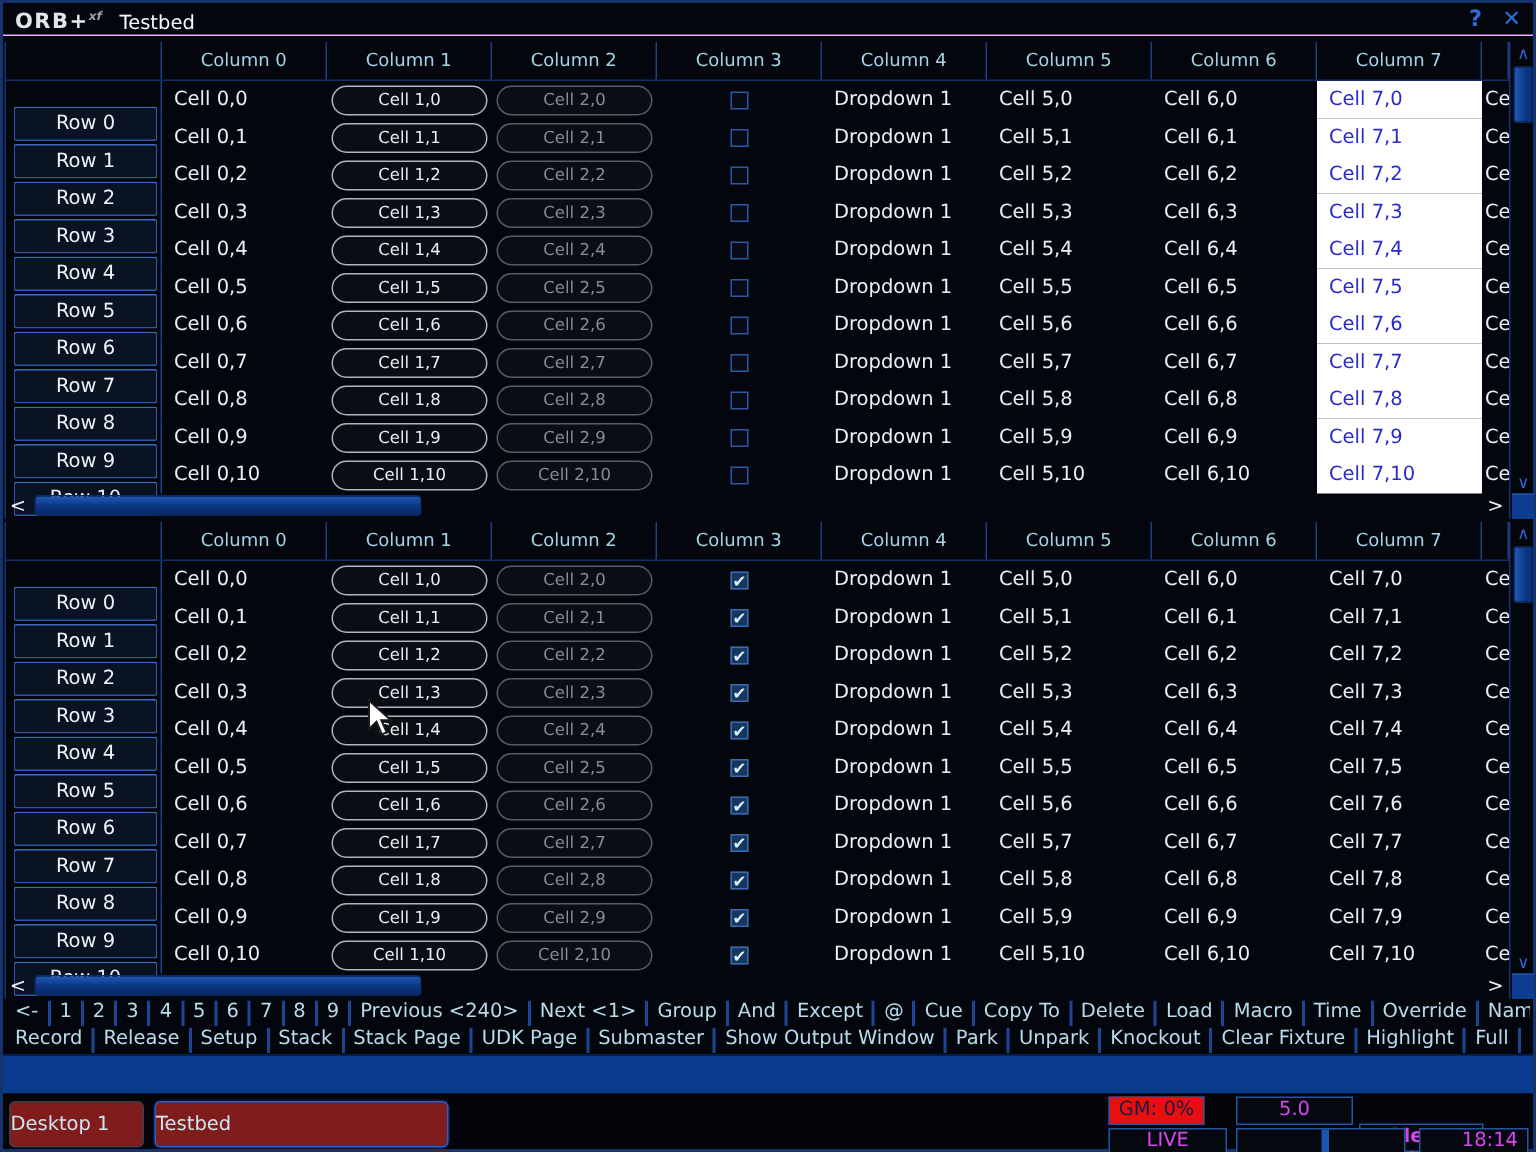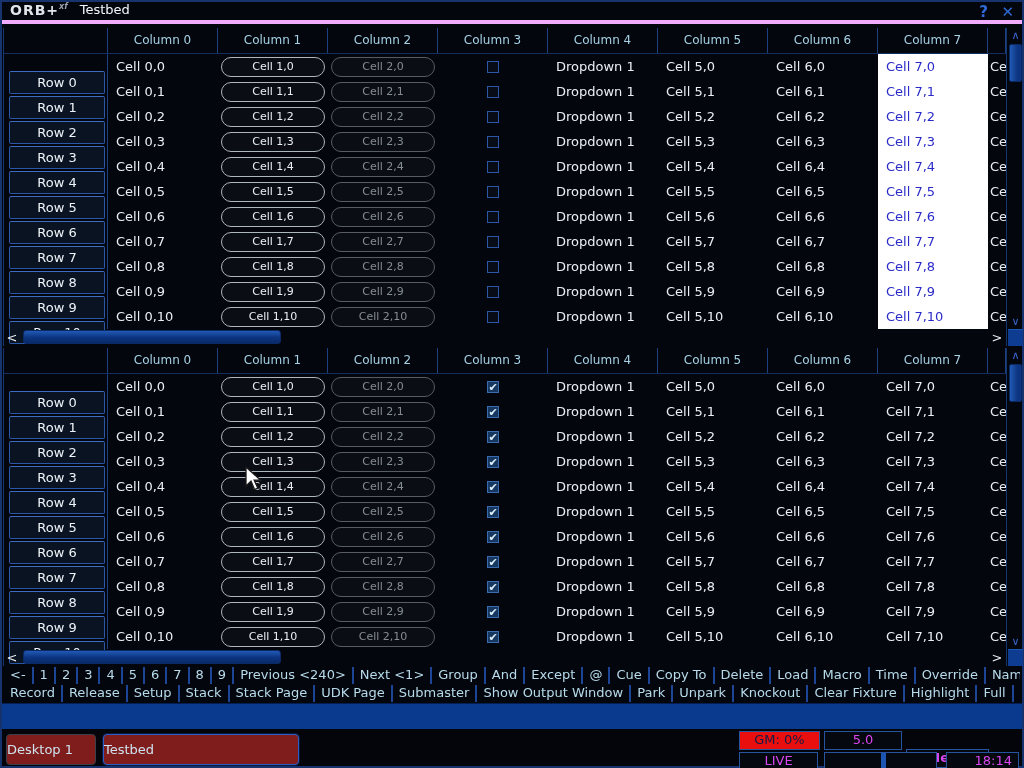--- a/index.html
+++ b/index.html
@@ -10,22 +10,22 @@
     -webkit-font-smoothing:antialiased;
   }
   #window {
     position:absolute; inset:0; box-sizing:border-box;
     background:#04060d;
     border:2px solid #16336e;
   }
   
   .titlebar {
     position:absolute; top:0; left:0; right:0; height:22px;
-    border-bottom:4px solid #f0abfc;
-    display:flex; align-items:flex-start; padding-left:8px; box-sizing:border-box;
+    border-bottom:1px solid #f0abfc;
+    display:flex; align-items:flex-end; padding-left:8px; box-sizing:border-box;
   }
   .logo { color:#e2e6ea; font-weight:bold; font-size:14px; letter-spacing:1px; }
   .logo .sup { font-size:8px; color:#9aa4b0; font-style:italic; vertical-align:super; letter-spacing:0; }
   .wtitle { color:#f4f8fc; font-size:13px; margin-left:12px; }
   .tb-help { position:absolute; right:34px; top:1px; color:#2e6bd8; font-weight:bold; font-size:15px; cursor:default; }
   .tb-close { position:absolute; right:8px; top:1px; color:#2e6bd8; font-weight:bold; font-size:15px; cursor:default; }
 
   
   .tblock { position:absolute; left:1px; width:1021px; display:flex; }
   #table1 { top:26px; }
@@ -108,21 +108,21 @@
     border:1px solid #3a4048; border-radius:4px; background:#7f1d1d;
     color:#cfe2ee; font-size:13px; line-height:29px;
   }
   #desktopBtn { left:4px; width:90px; }
   #windowBtn { left:101px; width:196px; border-color:#2b5cc8; box-shadow:0 0 0 1px #0a1a3a; }
   .statbox {
     position:absolute; box-sizing:border-box; height:19px;
     border:1px solid #27549e; background:#05080f;
     color:#d946ef; font-size:13px; text-align:center; line-height:16px;
   }
-  #gmBox   { left:737px; top:2px;  width:81px;  background:#ea0f0f; color:#131c46; }
+  #gmBox   { left:737px; top:2px;  width:64px;  background:#ea0f0f; color:#131c46; }
   #valBox  { left:822px; top:2px;  width:78px; }
   #memBox  { left:904px; top:20px;  width:83px;font-weight:bold; }
   #liveBox { left:737px; top:23px; width:79px; }
   #progBox { left:822px; top:23px; width:113px; }
   .prog-marker { position:absolute; left:56px; top:0; width:5px; height:100%; background:#1c55b2; }
   #clockBox{ left:944px; top:23px; width:73px; text-align:right; padding-right:6px; }
 
   
   .cursor { position:absolute; left:243px; top:464px; width:20px; height:27px; pointer-events:none; z-index:50; }
 </style>

